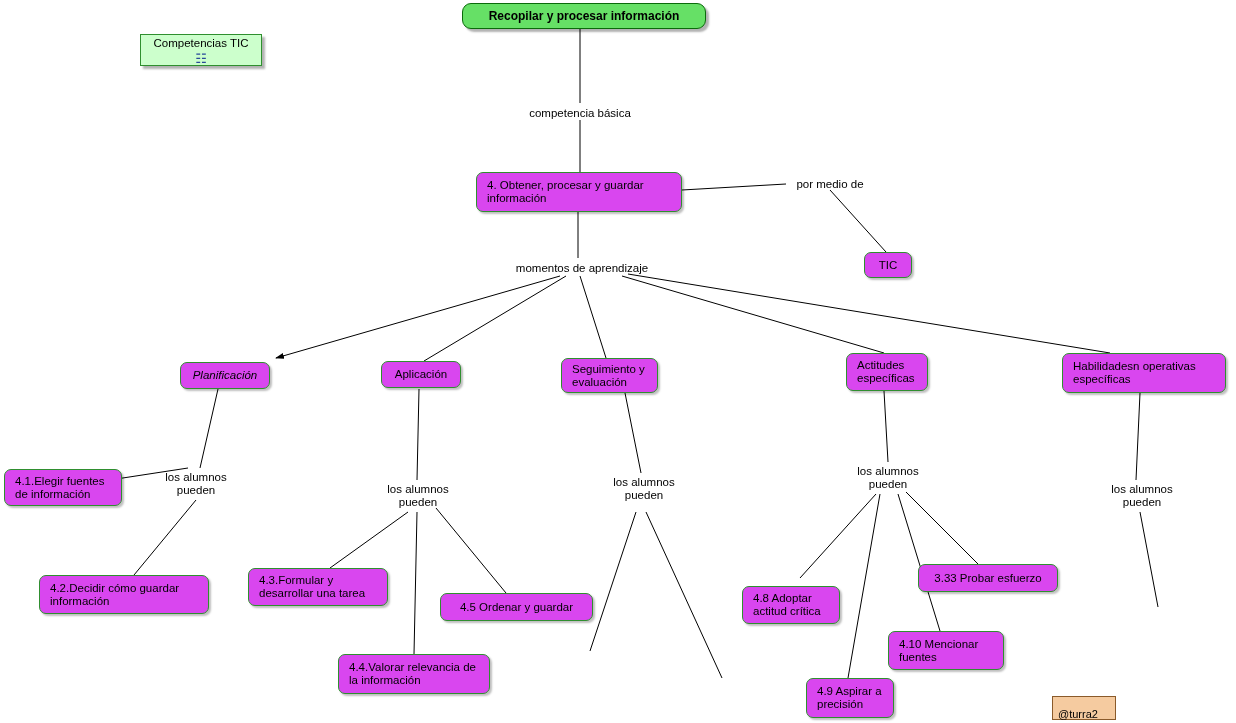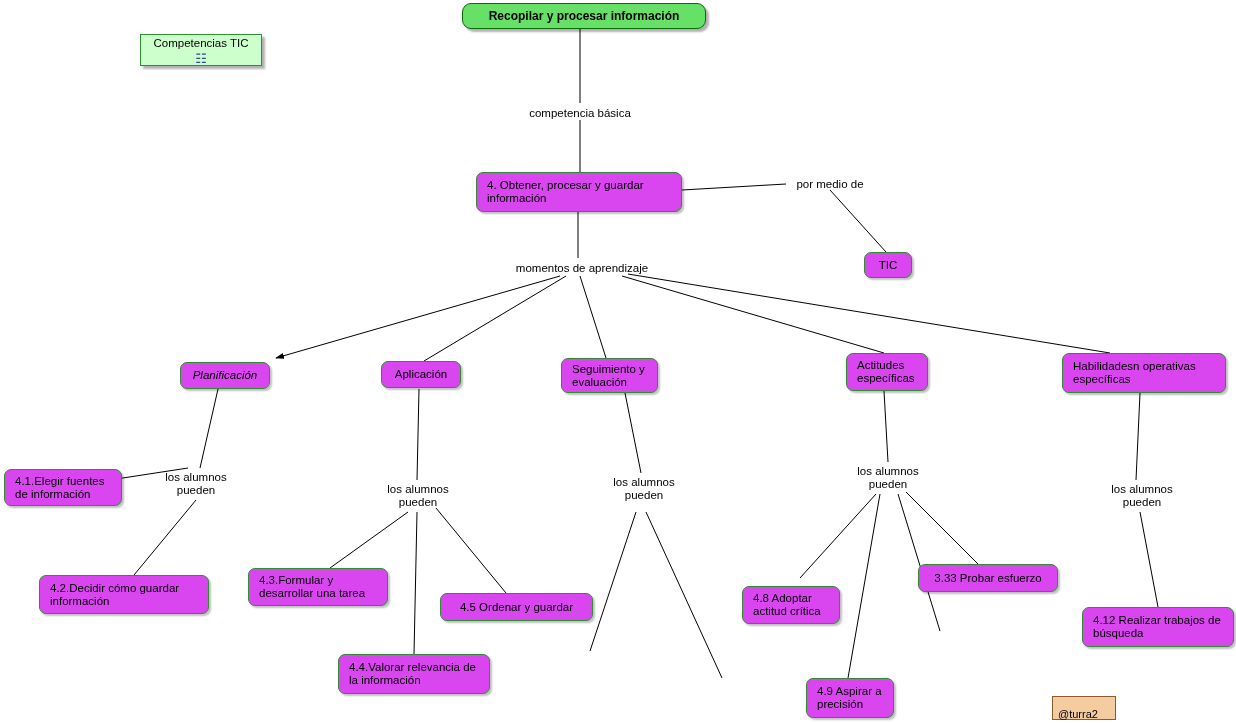--- a/index.html
+++ b/index.html
@@ -168,25 +168,25 @@
   </div>
   <div class="node plain" style="left:440px;top:593px;width:153px;height:28px;">
     <span>4.5 Ordenar y guardar</span>
   </div>
   <div class="node plain" style="left:742px;top:578px;width:98px;height:38px;margin-top:8px;">
     <span>4.8 Adoptar actitud crítica</span>
   </div>
   <div class="node plain" style="left:806px;top:678px;width:88px;height:40px;">
     <span>4.9 Aspirar a precisión</span>
   </div>
+  <div class="node plain" style="left:888px;top:631px;width:116px;height:39px;">
+    <span>4.10 Mencionar fuentes</span>
+  </div>
   <div class="node plain" style="left:918px;top:564px;width:140px;height:28px;">
     <span>3.33 Probar esfuerzo</span>
-  </div>
-  <div class="node plain" style="left:1082px;top:607px;width:152px;height:40px;">
-    <span>4.12 Realizar trabajos de búsqueda</span>
   </div>
 
   <div class="label" style="left:518px;top:107px;width:124px;">competencia básica</div>
   <div class="label" style="left:786px;top:178px;width:88px;">por medio de</div>
   <div class="label" style="left:500px;top:262px;width:164px;">momentos de aprendizaje</div>
   <div class="label" style="left:156px;top:471px;width:80px;">los alumnos
 pueden</div>
   <div class="label" style="left:378px;top:483px;width:80px;">los alumnos
 pueden</div>
   <div class="label" style="left:604px;top:476px;width:80px;">los alumnos

